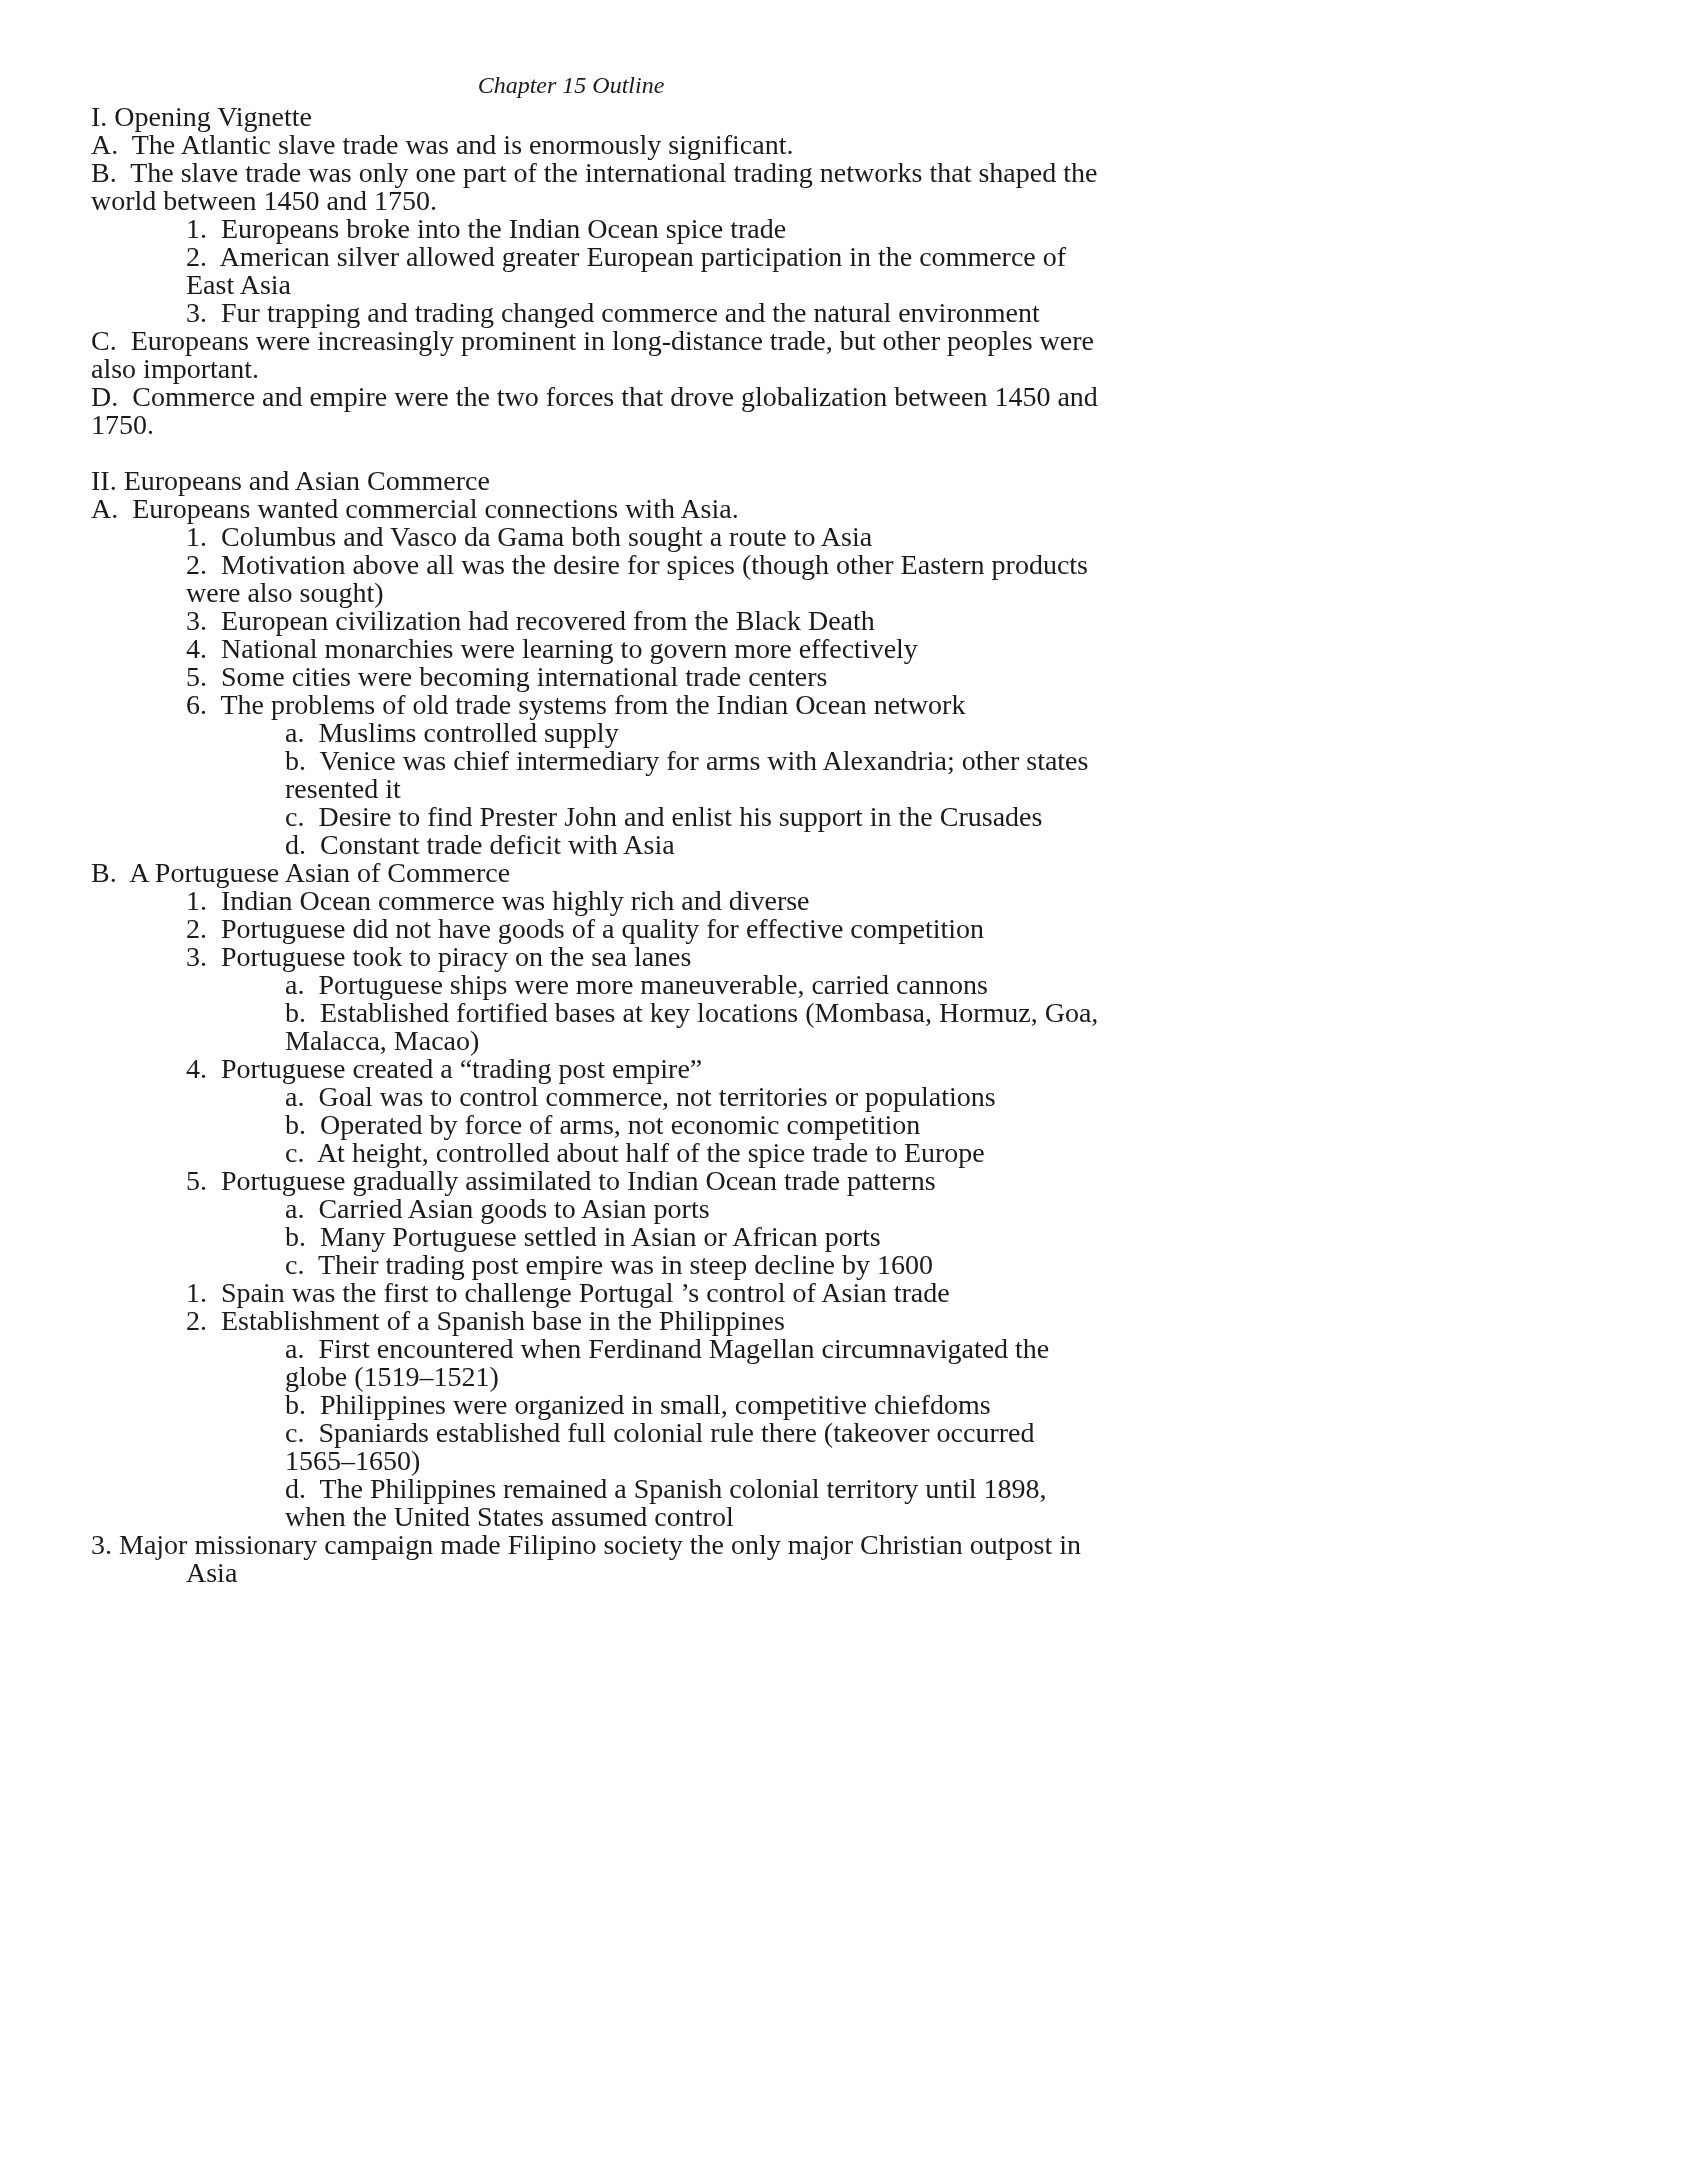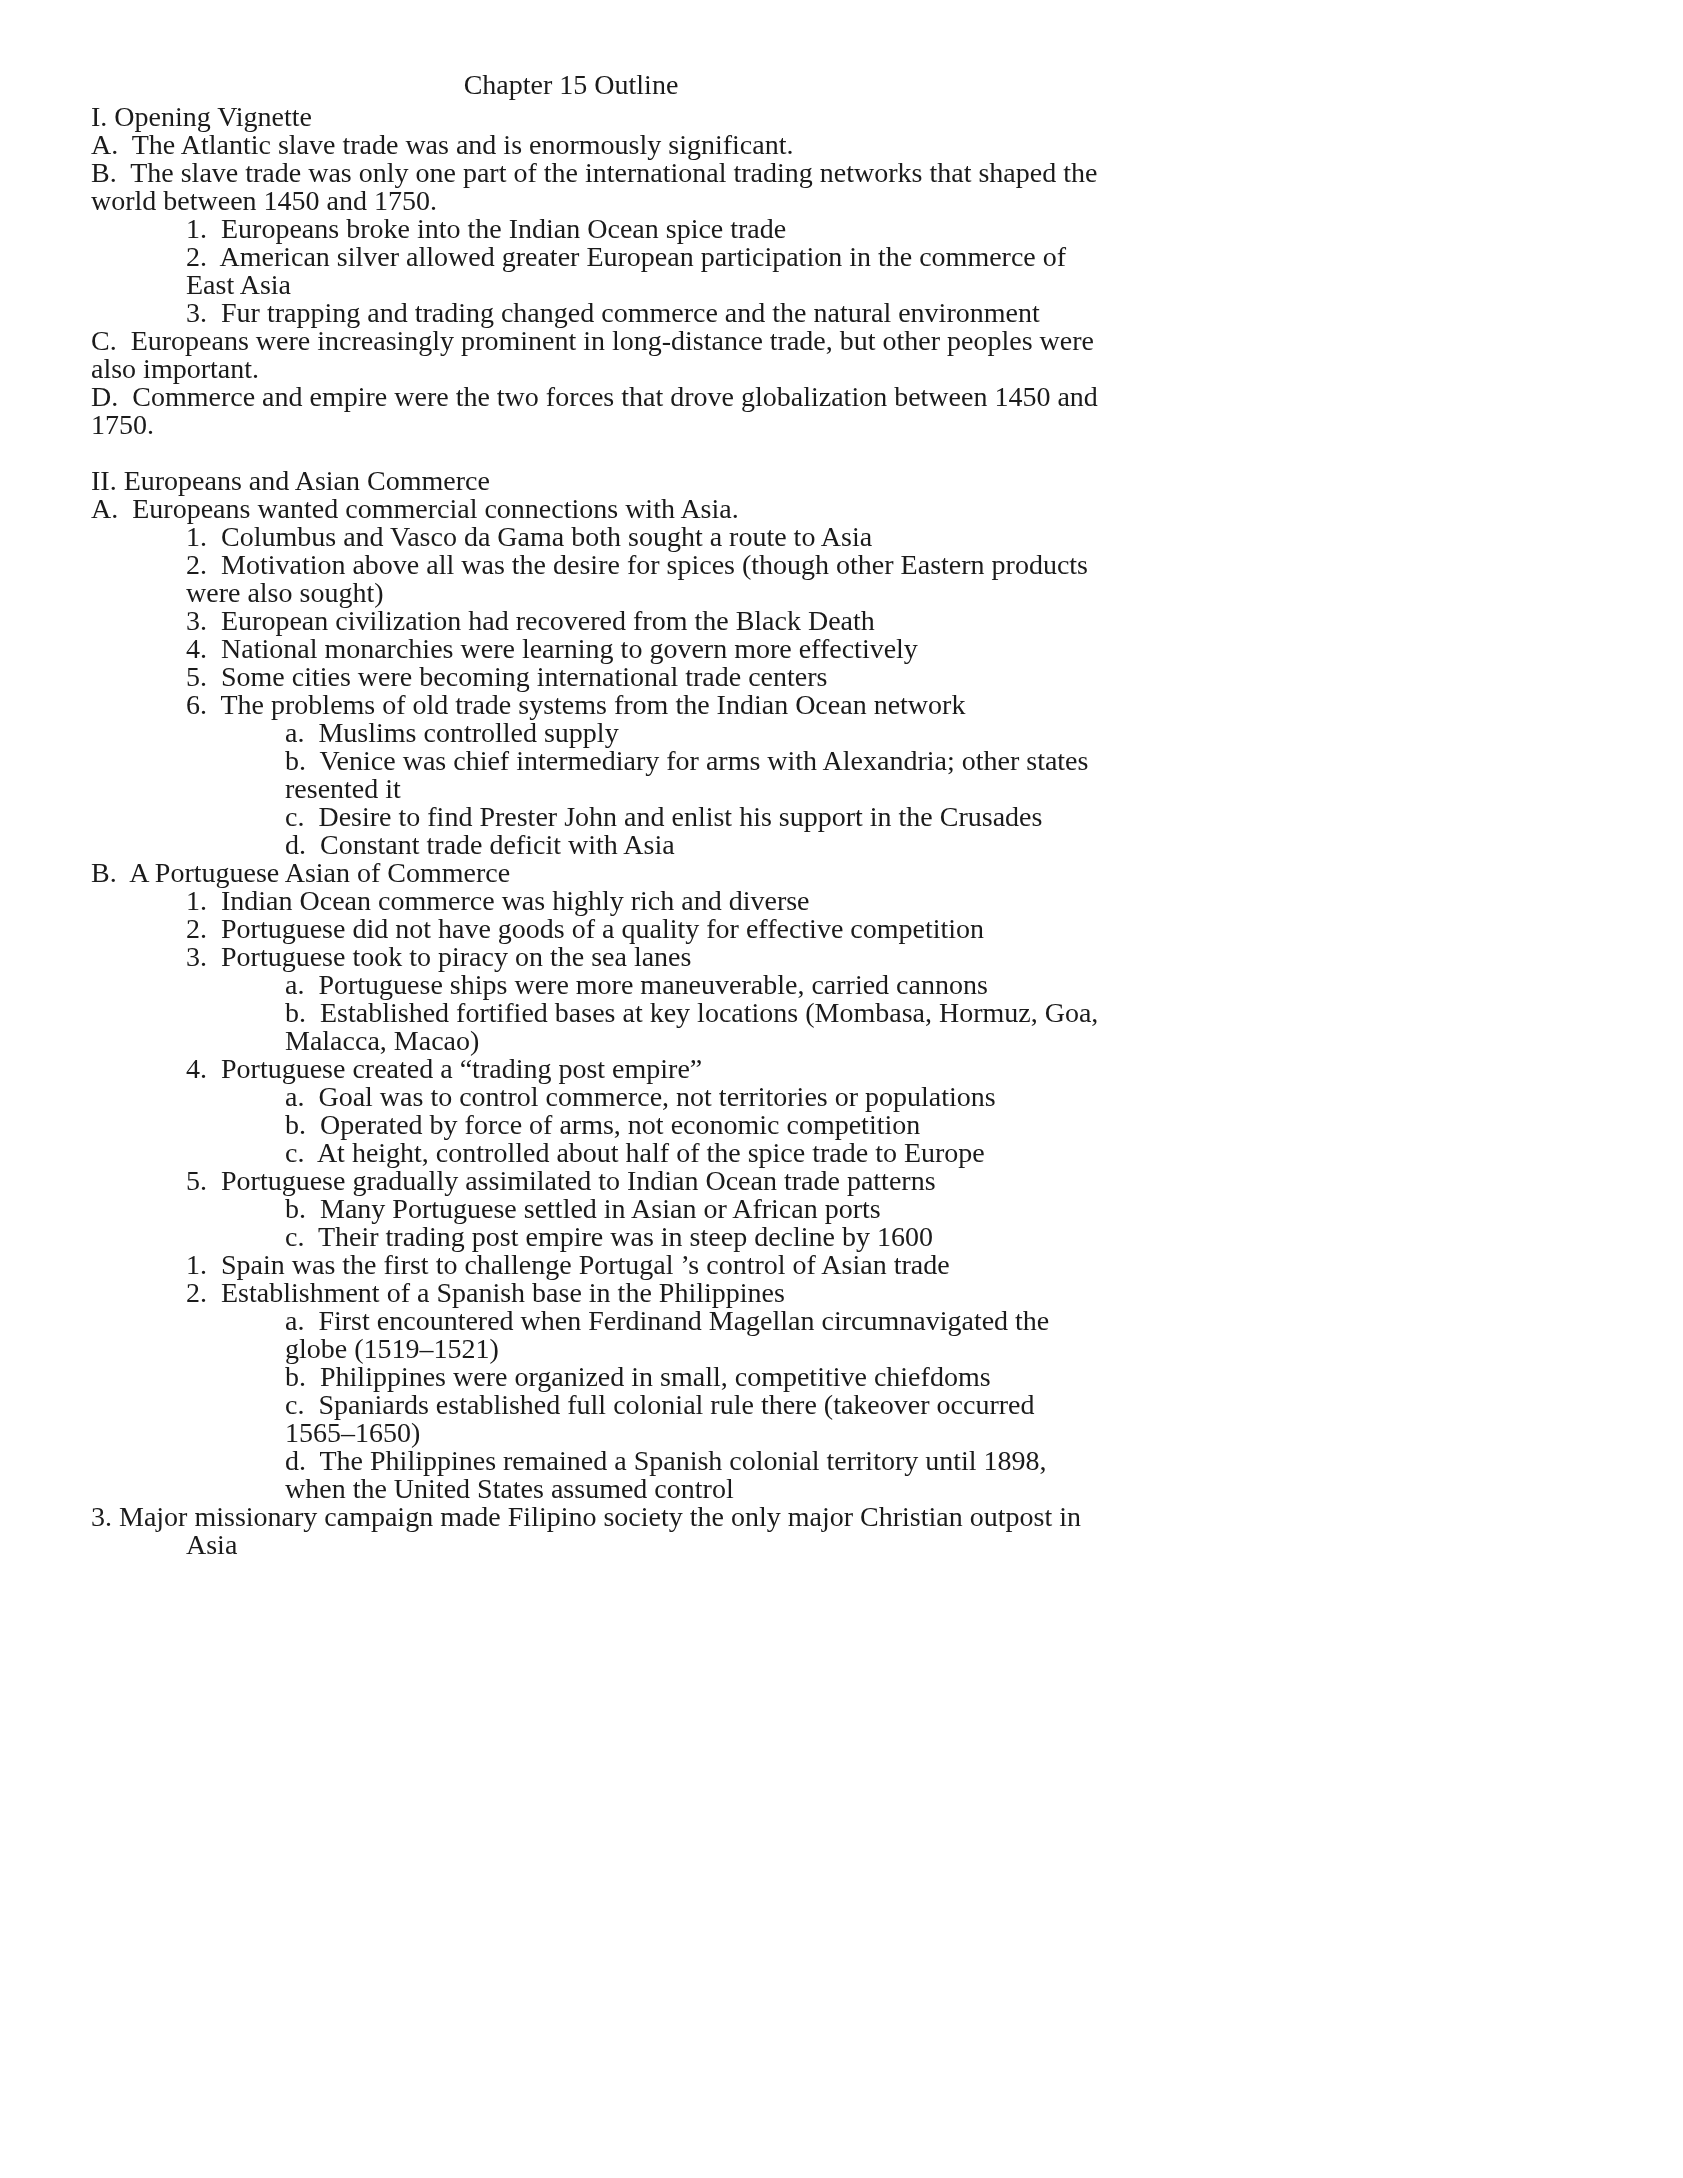--- a/index.html
+++ b/index.html
@@ -24,25 +24,26 @@
     padding: 71px 89px 0 87px;
     box-sizing: border-box;
     font-family: "Liberation Serif", "DejaVu Serif", serif;
     font-size: 28px;
     line-height: 28px;
     color: #1b1b1b;
     -webkit-font-smoothing: antialiased;
   }
   .doc-title {
     text-align: center;
-    font-size: 28px;
+    font-size: 24px;
     line-height: 28px;
     font-weight: 400;
     margin: 0 0 0 0;
     padding-right: 59px;
+    font-style: italic;
   }
   .outline {
     list-style: none;
     margin: 4px;
     padding: 0;
   }
   .line {
     margin: 0;
     padding: 0;
     white-space: pre-wrap;
@@ -106,20 +107,21 @@
         <div class="line lvl1">1.  Indian Ocean commerce was highly rich and diverse</div>
         <div class="line lvl1">2.  Portuguese did not have goods of a quality for effective competition</div>
         <div class="line lvl1">3.  Portuguese took to piracy on the sea lanes</div>
         <div class="line lvl2">a.  Portuguese ships were more maneuverable, carried cannons</div>
         <div class="line lvl2">b.  Established fortified bases at key locations (Mombasa, Hormuz, Goa, Malacca, Macao)</div>
         <div class="line lvl1">4.  Portuguese created a “trading post empire”</div>
         <div class="line lvl2">a.  Goal was to control commerce, not territories or populations</div>
         <div class="line lvl2">b.  Operated by force of arms, not economic competition</div>
         <div class="line lvl2">c.  At height, controlled about half of the spice trade to Europe</div>
         <div class="line lvl1">5.  Portuguese gradually assimilated to Indian Ocean trade patterns</div>
+        <div class="line lvl2">a.  Carried Asian goods to Asian ports</div>
         <div class="line lvl2">b.  Many Portuguese settled in Asian or African ports</div>
         <div class="line lvl2">c.  Their trading post empire was in steep decline by 1600</div>
         <div class="line lvl1">1.  Spain was the first to challenge Portugal ’s control of Asian trade</div>
         <div class="line lvl1">2.  Establishment of a Spanish base in the Philippines</div>
         <div class="line lvl2">a.  First encountered when Ferdinand Magellan circumnavigated the globe (1519–1521)</div>
         <div class="line lvl2">b.  Philippines were organized in small, competitive chiefdoms</div>
         <div class="line lvl2">c.  Spaniards established full colonial rule there (takeover occurred 1565–1650)</div>
         <div class="line lvl2">d.  The Philippines remained a Spanish colonial territory until 1898, when the United States assumed control</div>
         <div class="line lvl1-flush">3. Major missionary campaign made Filipino society the only major Christian outpost in Asia</div>
       </div>

